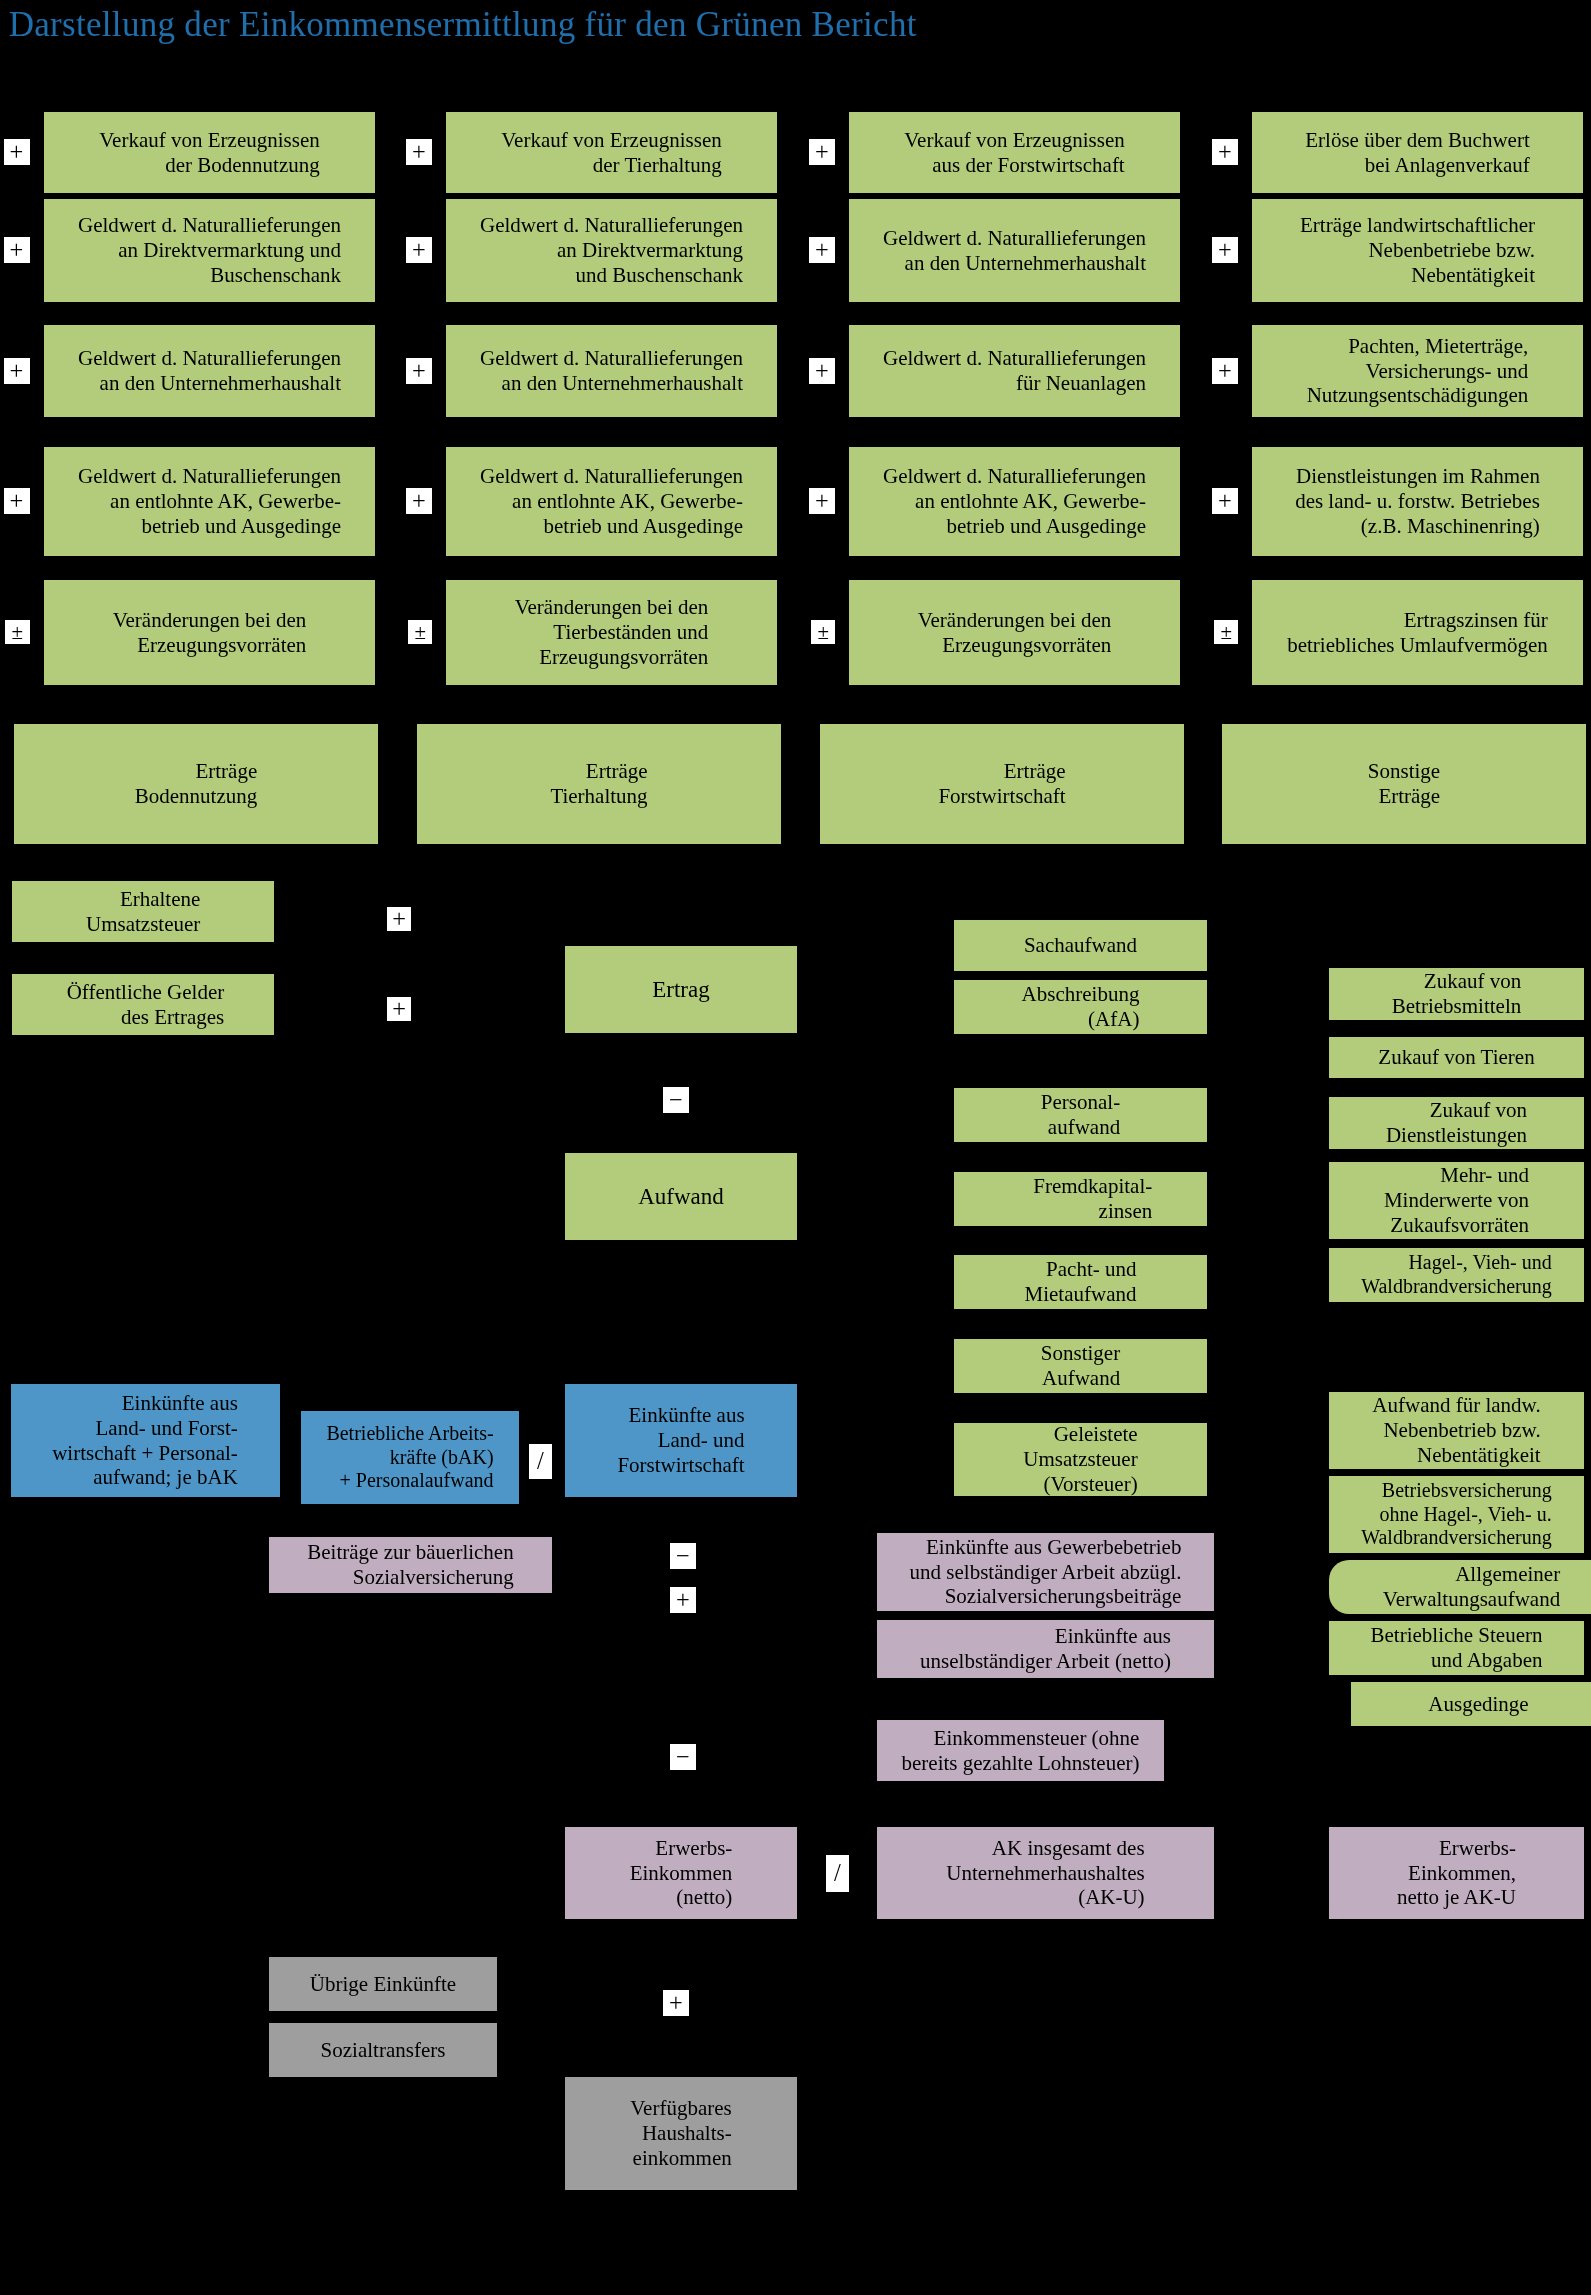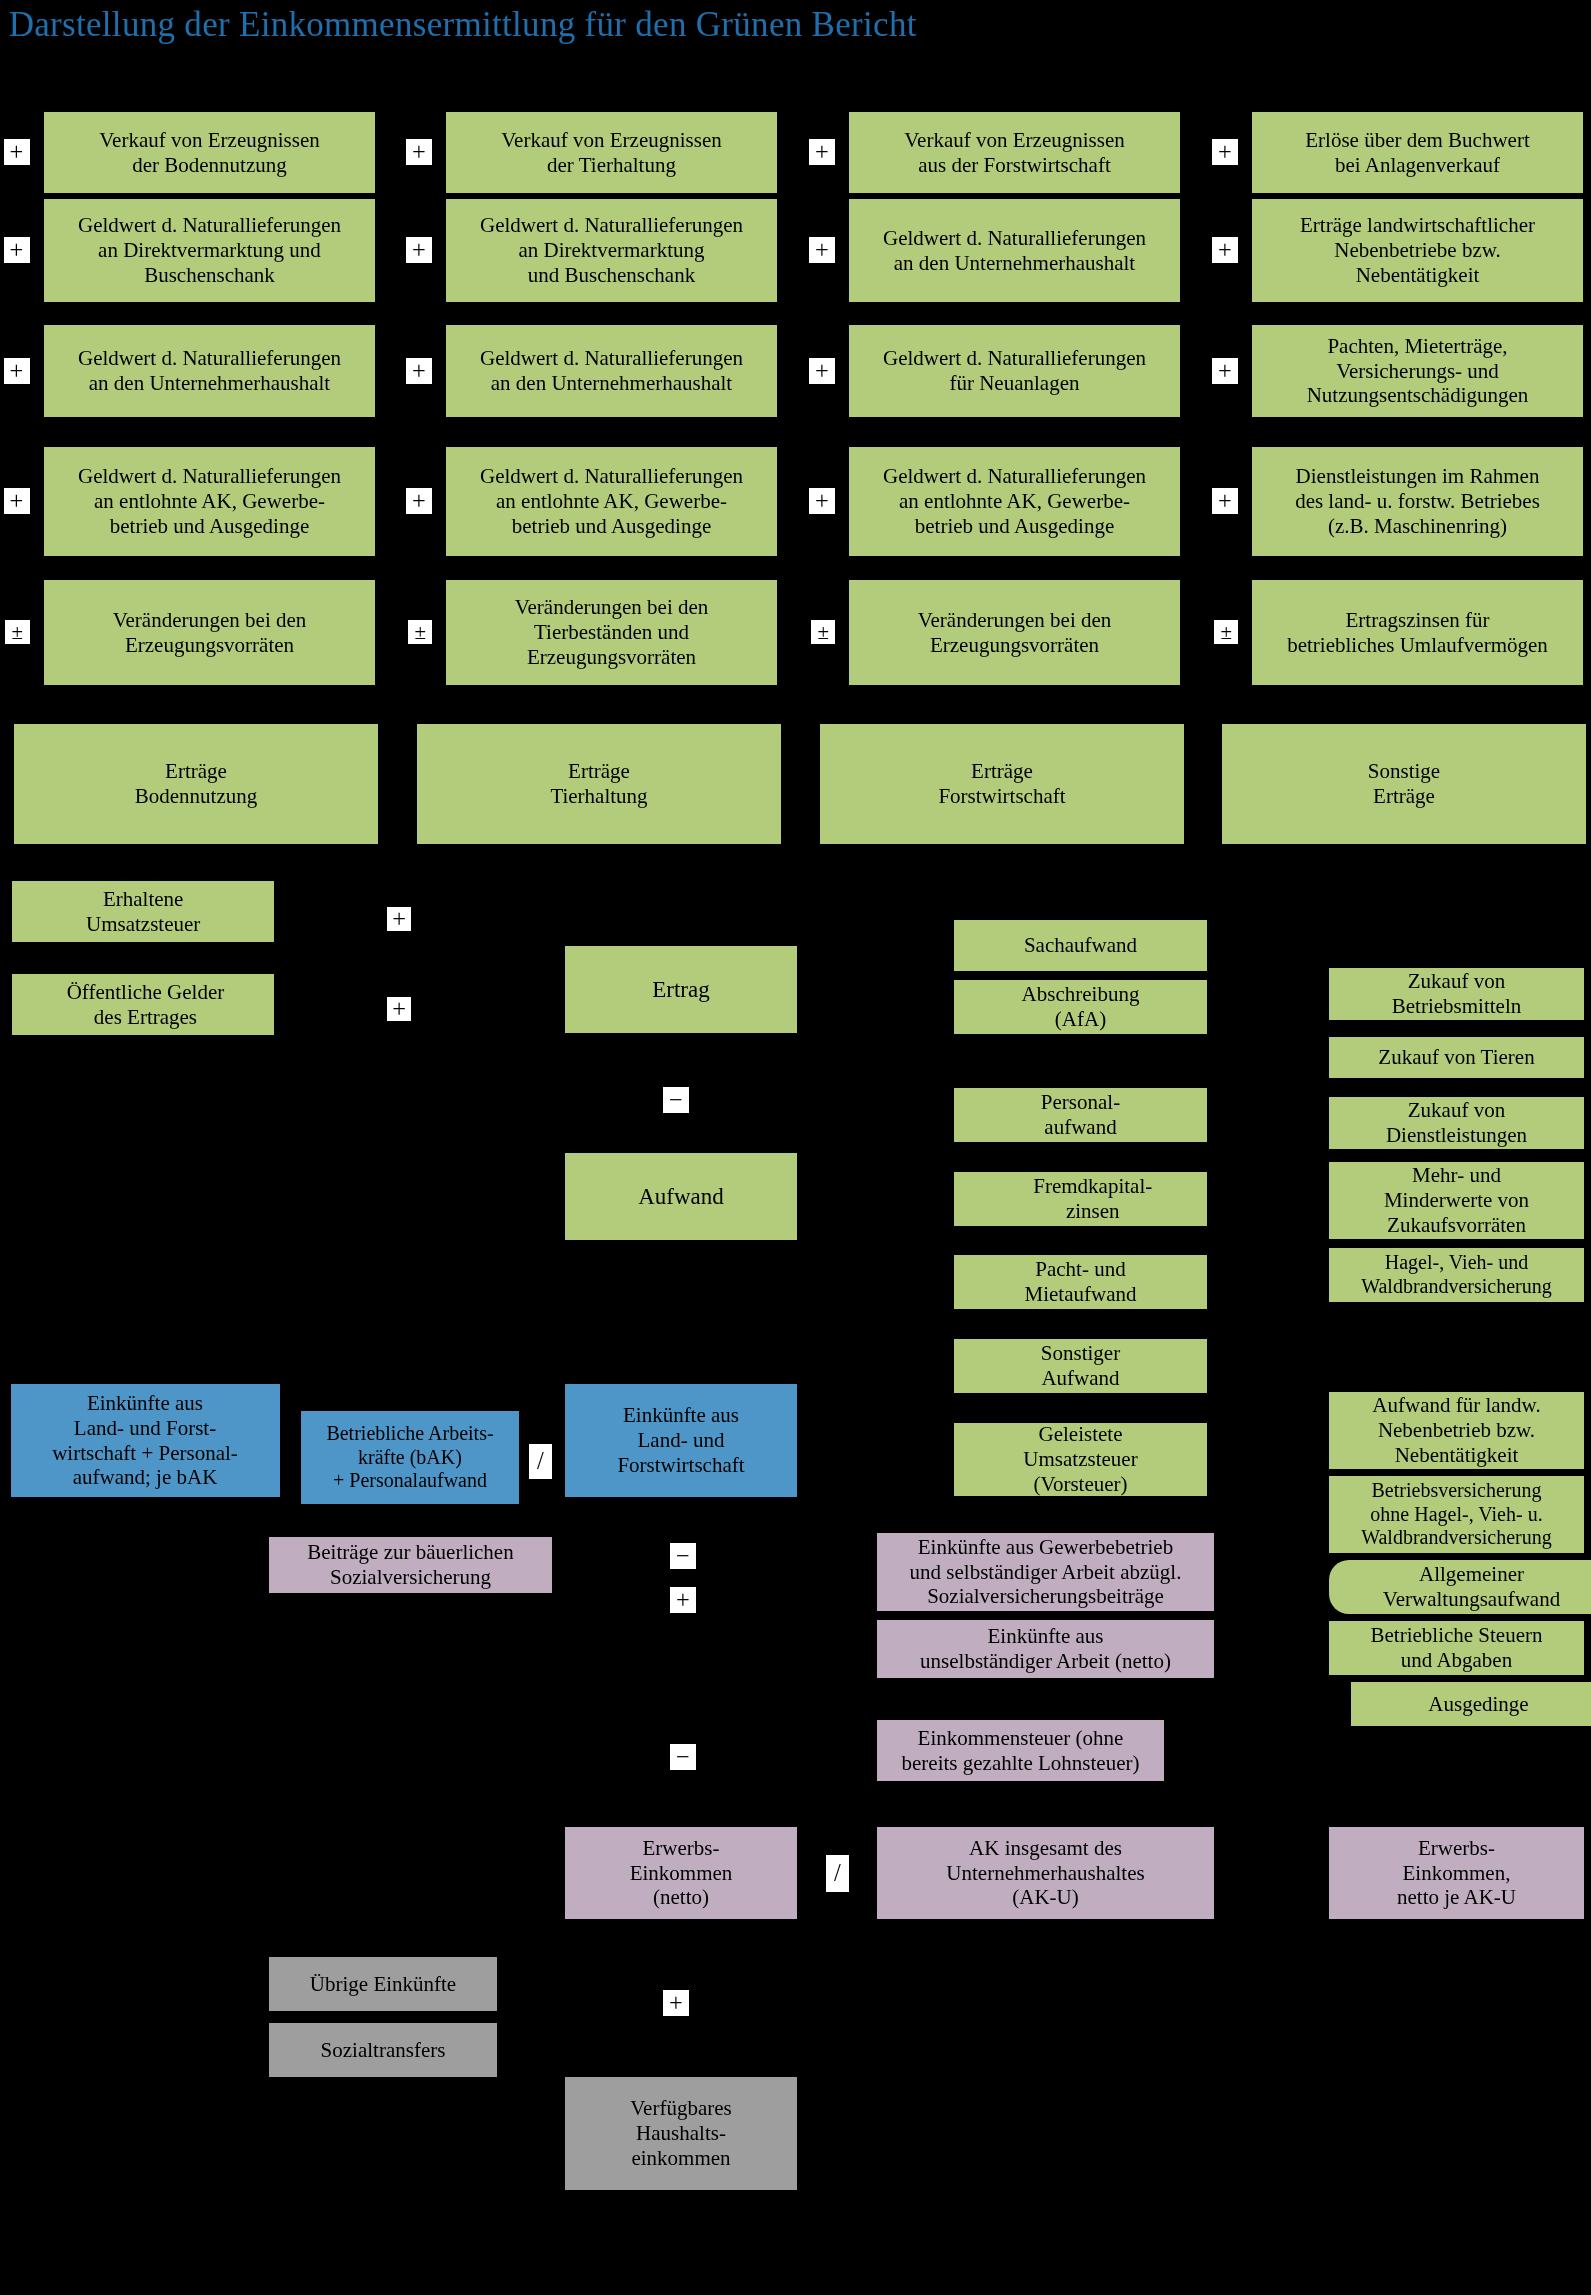--- a/index.html
+++ b/index.html
@@ -24,21 +24,21 @@
     font-size: 35px;
     letter-spacing: 0.3px;
     white-space: nowrap;
     font-family: "Liberation Serif", "DejaVu Serif", serif;
   }
   .box {
     position: absolute;
     display: flex;
     align-items: center;
     justify-content: center;
-    text-align: center;
+    text-align: right;
     color: #000000;
     line-height: 1.18;
     font-size: 21px;
     padding: 1.7px 3.5px;
     font-family: "Liberation Serif", "DejaVu Serif", serif;
   }
   .green  { background: #b3cc7c; }
   .blue   { background: #4e96c8; }
   .mauve  { background: #c0aec0; }
   .gray   { background: #9e9e9e; }

